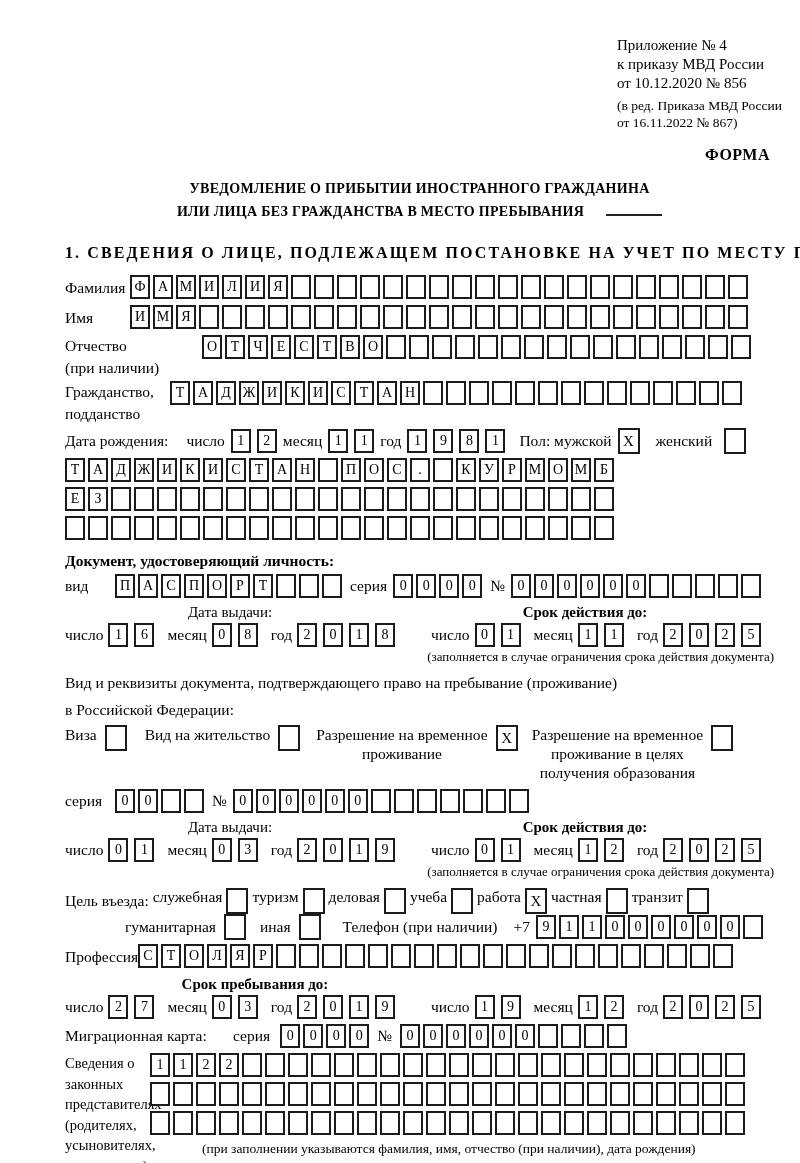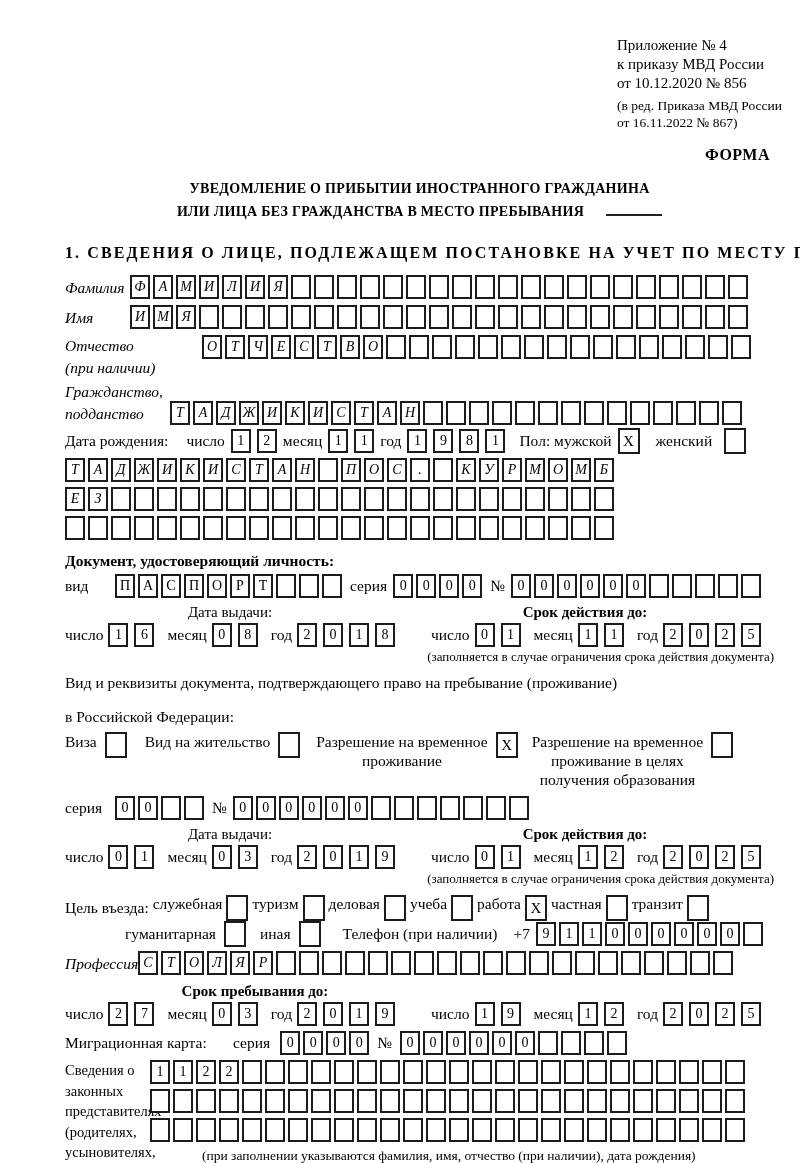--- a/index.html
+++ b/index.html
@@ -7,21 +7,21 @@
         padding:36px 26px 0 65px;background:#fff;color:#000;
         font-family:"Liberation Serif", serif;overflow:hidden;}
   
   .hdr{margin-left:552px;width:185px;font-size:15px;line-height:19px;}
   .hdr .sub{font-size:13.5px;line-height:17px;margin-top:4px;}
   .forma{text-align:right;font-weight:bold;font-size:16px;margin-top:15px;padding-right:4px;letter-spacing:.5px;}
   .title{text-align:center;font-weight:bold;font-size:14px;line-height:23px;margin-top:13px;letter-spacing:.3px;}
   .title-underline{display:inline-block;width:56px;border-bottom:2.5px solid #222;height:13px;margin-left:22px;}
   .sec{font-weight:bold;font-size:16px;margin-top:21px;letter-spacing:2.1px;white-space:nowrap;}
   
-  .row{display:flex;align-items:flex-start;margin-top:5px;font-style:italic;}
+  .row{display:flex;align-items:flex-start;margin-top:5px;}
   .lbl{font-size:15.5px;line-height:25px;flex-shrink:0;}
   .lbl2{font-size:15.5px;line-height:22px;flex-shrink:0;}
   .cells{display:flex;gap:3px;flex-wrap:nowrap;}
   .cell{width:20px;height:24px;border:2px solid #1c1c1c;box-sizing:border-box;background:#fff;
         display:flex;align-items:center;justify-content:center;font-size:14px;flex-shrink:0;}
   .dcells{gap:6px;}
   .cbox{width:22px;height:26px;border:2px solid #1c1c1c;box-sizing:border-box;display:inline-flex;
         align-items:center;justify-content:center;font-size:15px;flex-shrink:0;background:#fff;}
   
   .w-sur{width:65px;}
@@ -182,21 +182,21 @@
         <span class="cell"></span>
         <span class="cell"></span>
         <span class="cell"></span>
         <span class="cell"></span>
         <span class="cell"></span>
         <span class="cell"></span>
         <span class="cell"></span>
       </div>
   </div>
 
-  <div class="row" style="margin-top:2px;align-items:flex-end;">
+  <div class="row" style="margin-top:2px;">
     <div class="w-cit stack">
       <div class="lbl2">Гражданство,</div>
       <div class="lbl2">подданство</div>
     </div>
     <div class="cells">
         <span class="cell">Т</span>
         <span class="cell">А</span>
         <span class="cell">Д</span>
         <span class="cell">Ж</span>
         <span class="cell">И</span>
@@ -411,21 +411,21 @@
           <span class="cell">2</span>
           <span class="cell">0</span>
           <span class="cell">2</span>
           <span class="cell">5</span>
         </span>
     </div>
   </div>
   <div class="note">(заполняется в случае ограничения срока действия документа)</div>
 
   <div class="intro">Вид и реквизиты документа, подтверждающего право на пребывание (проживание)</div>
-  <div class="intro" style="margin-top:13px;">в Российской Федерации:</div>
+  <div class="intro" style="margin-top:6px;">в Российской Федерации:</div>
 
   <div class="cbrow">
     <span class="item">
       <span>Виза</span>
       <span class="cbox"></span>
     </span>
     <span class="item" style="margin-left:18px;">
       <span>Вид на жительство</span>
       <span class="cbox"></span>
     </span>

